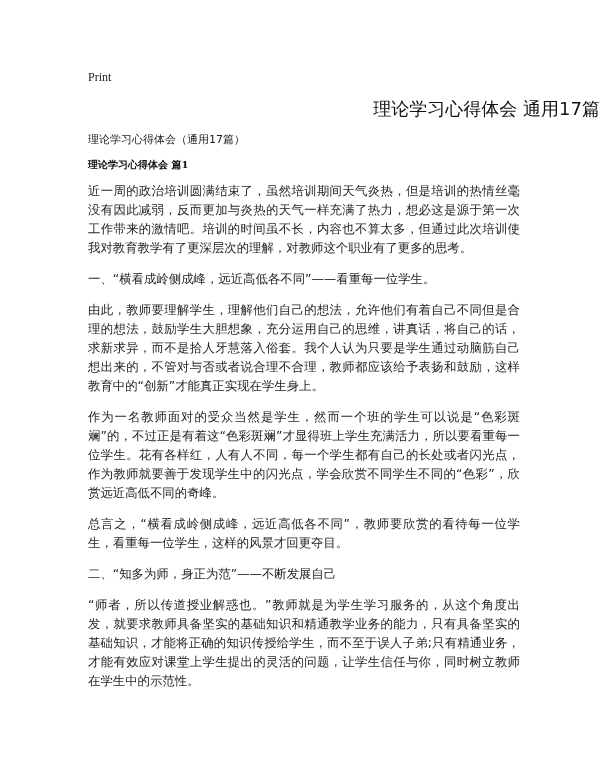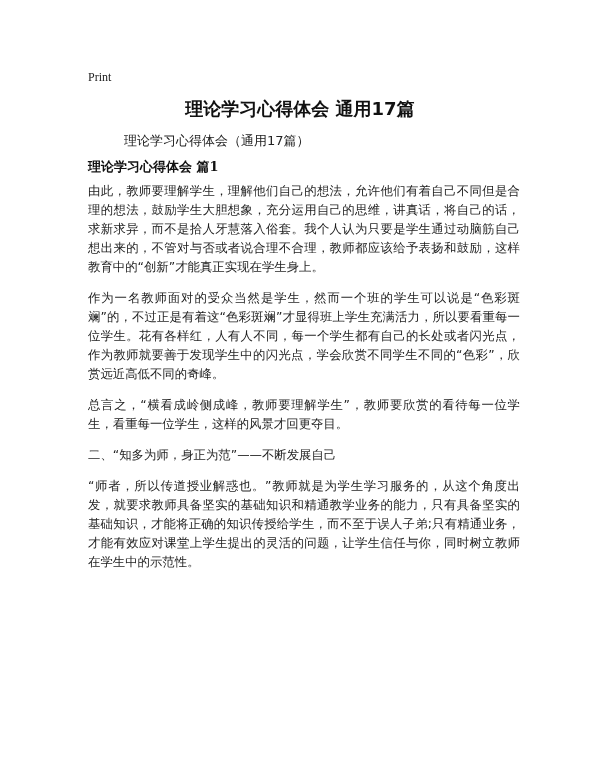--- a/index.html
+++ b/index.html
@@ -1,32 +1,34 @@
 <!DOCTYPE html>
 <html><head>
 <meta charset="utf-8">
 <style>
   html, body { margin: 0; padding: 0; background: #ffffff; }
   body { width: 600px; height: 776px; position: relative; overflow: hidden; color: #1a1a1a; }
   .page { position: absolute; left: 88px; top: 0; width: 430px; }
   .print { position: absolute; top: 70px; left: 0; font-family: "Liberation Serif", serif; font-size: 12px; color: #222; text-align: right; }
-  .title { position: absolute; top: 97px; left: -88px; width: 600px; text-align: center; font-family: "DejaVu Sans", sans-serif; font-size: 18px; color: #111; font-weight: bold; }
-  .subtitle { position: absolute; top: 132px; left: 0; font-family: "DejaVu Sans", sans-serif; font-size: 13px; color: #222; margin-left: 36px; }
-  .section-head { position: absolute; top: 158px; left: 0; font-family: "DejaVu Serif", serif; font-size: 13px; font-weight: bold; color: #111; }
+  .title { position: absolute; top: 97px; left: -88px; width: 600px; text-align: right; font-family: "DejaVu Sans", sans-serif; font-size: 18px; color: #111; }
+  .subtitle { position: absolute; top: 132px; left: 0; font-family: "DejaVu Sans", sans-serif; font-size: 11px; color: #222; }
+  .section-head { position: absolute; top: 158px; left: 0; font-family: "DejaVu Serif", serif; font-size: 10px; font-weight: bold; color: #111; }
   .body { position: absolute; top: 181px; left: 0; width: 432px; font-family: "DejaVu Sans", sans-serif; font-size: 12.4px; line-height: 19px; color: #1e1e1e; }
   .body p { margin: 0 0 12px 0; text-align: justify; text-align-last: left; }
 </style>
 </head>
 <body>
 
 <div class="page">
   <div class="print">Print</div>
   <div class="title">理论学习心得体会 通用17篇</div>
   <div class="subtitle">理论学习心得体会（通用17篇）</div>
   <div class="section-head">理论学习心得体会 篇1</div>
   <div class="body">
+    <p>近一周的政治培训圆满结束了，虽然培训期间天气炎热，但是培训的热情丝毫没有因此减弱，反而更加与炎热的天气一样充满了热力，想必这是源于第一次工作带来的激情吧。培训的时间虽不长，内容也不算太多，但通过此次培训使我对教育教学有了更深层次的理解，对教师这个职业有了更多的思考。</p>
+    <p>一、“横看成岭侧成峰，远近高低各不同”——看重每一位学生。</p>
     <p>由此，教师要理解学生，理解他们自己的想法，允许他们有着自己不同但是合理的想法，鼓励学生大胆想象，充分运用自己的思维，讲真话，将自己的话，求新求异，而不是拾人牙慧落入俗套。我个人认为只要是学生通过动脑筋自己想出来的，不管对与否或者说合理不合理，教师都应该给予表扬和鼓励，这样教育中的“创新”才能真正实现在学生身上。</p>
     <p>作为一名教师面对的受众当然是学生，然而一个班的学生可以说是“色彩斑斓”的，不过正是有着这“色彩斑斓”才显得班上学生充满活力，所以要看重每一位学生。花有各样红，人有人不同，每一个学生都有自己的长处或者闪光点，作为教师就要善于发现学生中的闪光点，学会欣赏不同学生不同的“色彩”，欣赏远近高低不同的奇峰。</p>
-    <p>总言之，“横看成岭侧成峰，教师要理解学生”，教师要欣赏的看待每一位学生，看重每一位学生，这样的风景才回更夺目。</p>
+    <p>总言之，“横看成岭侧成峰，远近高低各不同”，教师要欣赏的看待每一位学生，看重每一位学生，这样的风景才回更夺目。</p>
     <p>二、“知多为师，身正为范”——不断发展自己</p>
     <p>“师者，所以传道授业解惑也。”教师就是为学生学习服务的，从这个角度出发，就要求教师具备坚实的基础知识和精通教学业务的能力，只有具备坚实的基础知识，才能将正确的知识传授给学生，而不至于误人子弟;只有精通业务，才能有效应对课堂上学生提出的灵活的问题，让学生信任与你，同时树立教师在学生中的示范性。</p>
   </div>
 </div>
 
 </body></html>

